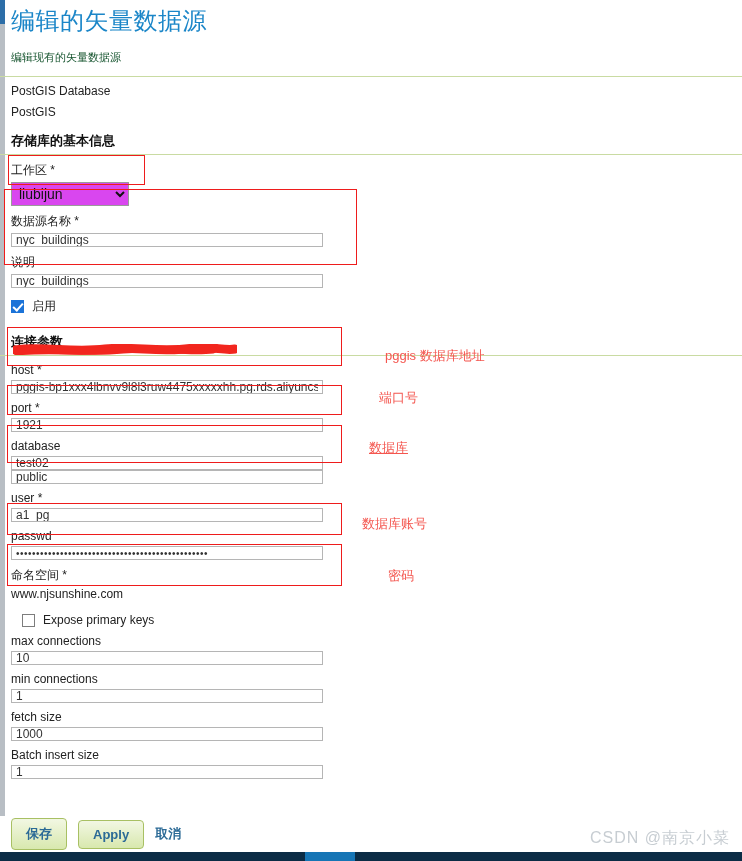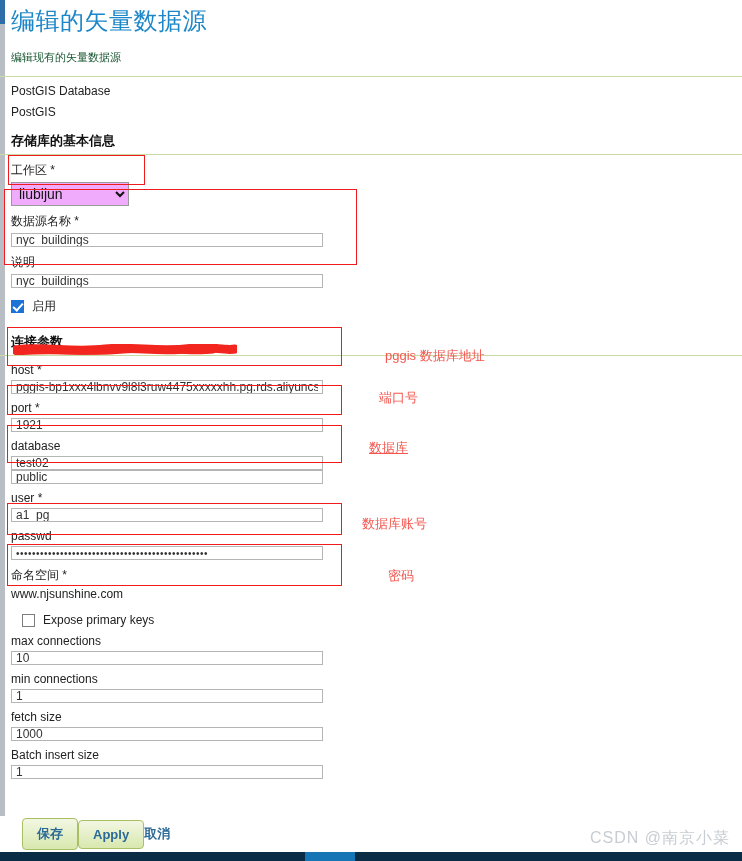--- a/index.html
+++ b/index.html
@@ -84,21 +84,21 @@
     font-size: 12px;
     color: #333;
     padding: 1px 4px;
     outline: none;
   }
   select.sel {
     display: block;
     width: 118px;
     height: 24px;
     border: 1px solid #9a9a9a;
-    background: #f0abfc;
+    background: #d946ef;
     font-family: "Liberation Sans", "DejaVu Sans", sans-serif;
     font-size: 14px;
     color: #111;
     padding: 1px 3px;
   }
 
   .checkrow {
     display: flex;
     align-items: center;
     gap: 8px;
@@ -147,23 +147,24 @@
   #host-redaction {
     position: absolute;
     left: 13px; top: 344px;
     width: 224px; height: 11px;
     pointer-events: none;
   }
 
   
   #btnbar {
     position: absolute;
-    left: 22px; top: 818px;
+    left: 11px; top: 818px;
     display: flex;
     align-items: center;
+    gap: 11px;
   }
   button.gbtn {
     font-family: "Liberation Sans", "DejaVu Sans", sans-serif;
     font-size: 13px;
     font-weight: bold;
     color: #2b6a96;
     background: linear-gradient(#f2f7e3, #d8e8ae);
     border: 1px solid #a8c063;
     border-radius: 4px;
     padding: 6px 14px;

